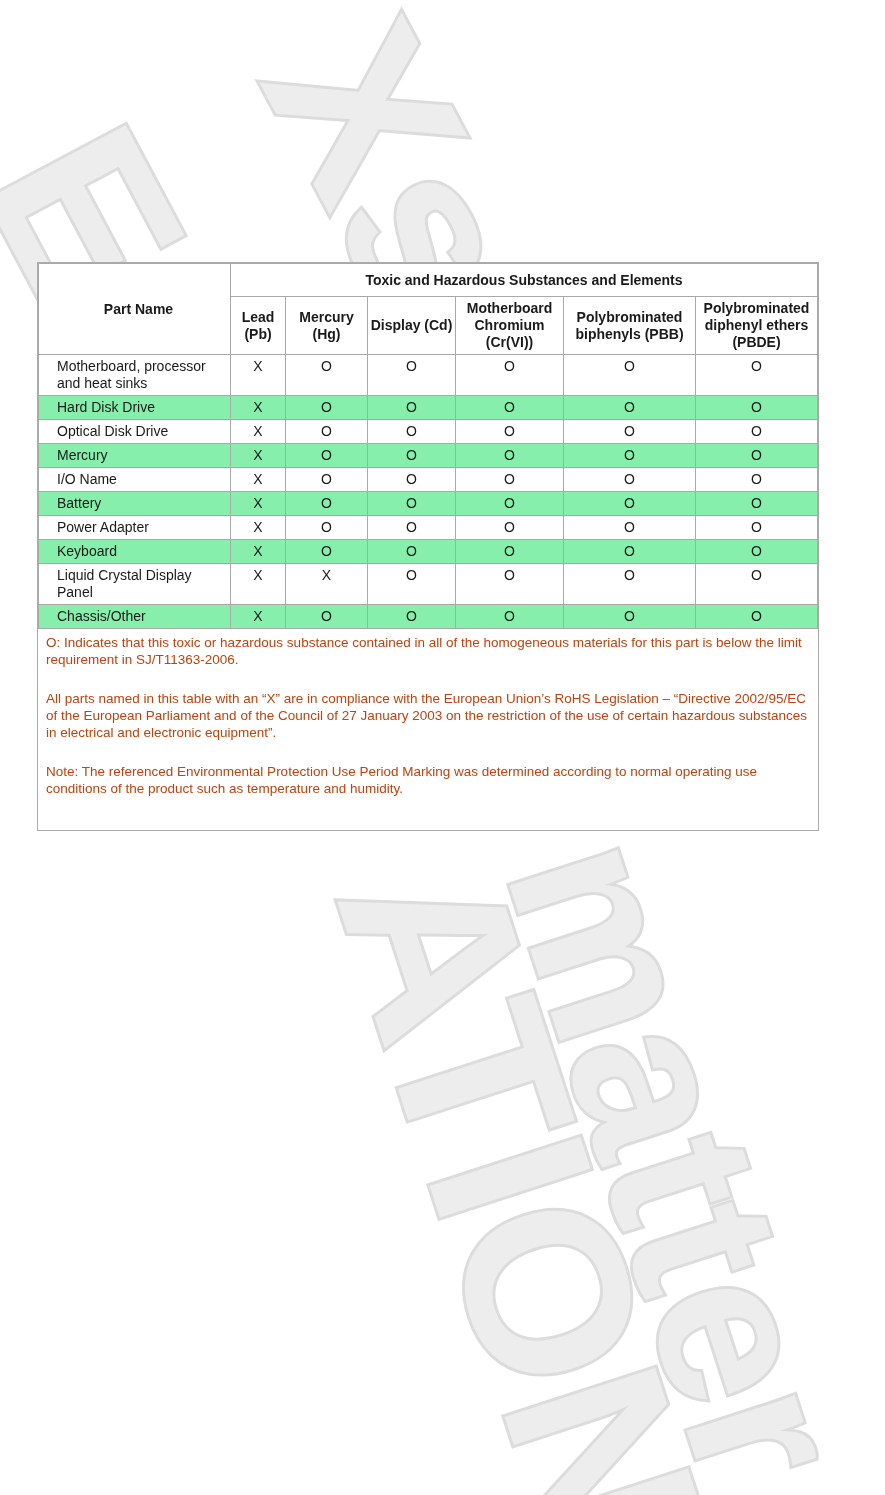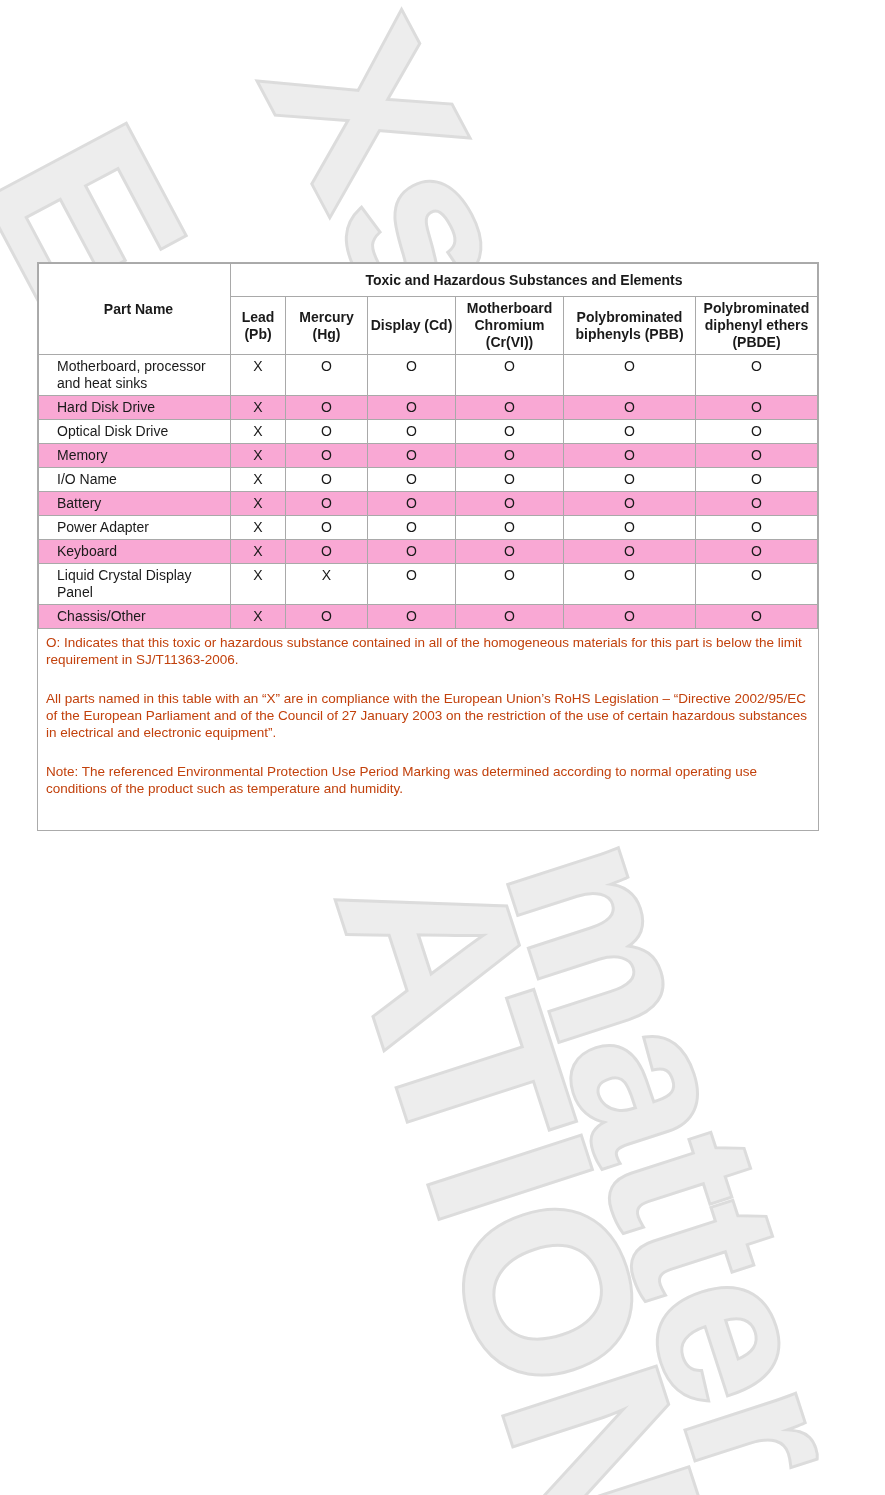--- a/index.html
+++ b/index.html
@@ -73,21 +73,21 @@
     vertical-align: top;
     line-height: 17px;
     white-space: pre-line;
   }
   tbody td.mark {
     text-align: center;
     vertical-align: top;
     padding: 3px 2px;
     line-height: 17px;
   }
-  tbody tr.shaded { background: #f9a8d4; margin-top: 44px; }
+  tbody tr.shaded { background: #86efac; margin-top: 44px; }
 
   .footnotes {
     padding: 5px 8px 0 8px;
     font-size: 13.5px;
     line-height: 17px;
     color: #c2410c;
   }
   .footnotes p { margin: 0; }
   .footnotes p.spaced { margin-top: 22px; }
 </style>
@@ -150,21 +150,21 @@
         <tr>
           <td class="part">Optical Disk Drive</td>
           <td class="mark">X</td>
           <td class="mark">O</td>
           <td class="mark">O</td>
           <td class="mark">O</td>
           <td class="mark">O</td>
           <td class="mark">O</td>
         </tr>
         <tr class="shaded">
-          <td class="part">Memory</td>
+          <td class="part">Mercury</td>
           <td class="mark">X</td>
           <td class="mark">O</td>
           <td class="mark">O</td>
           <td class="mark">O</td>
           <td class="mark">O</td>
           <td class="mark">O</td>
         </tr>
         <tr>
           <td class="part">I/O Name</td>
           <td class="mark">X</td>

